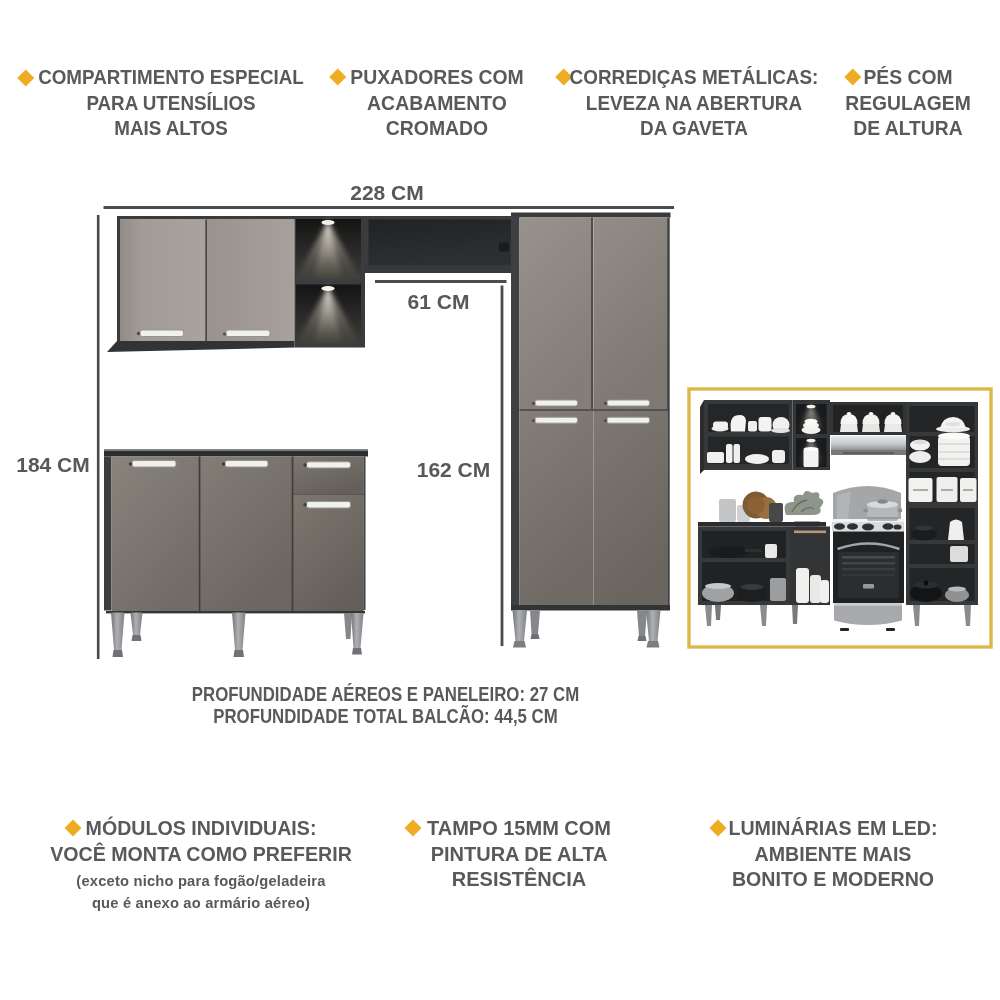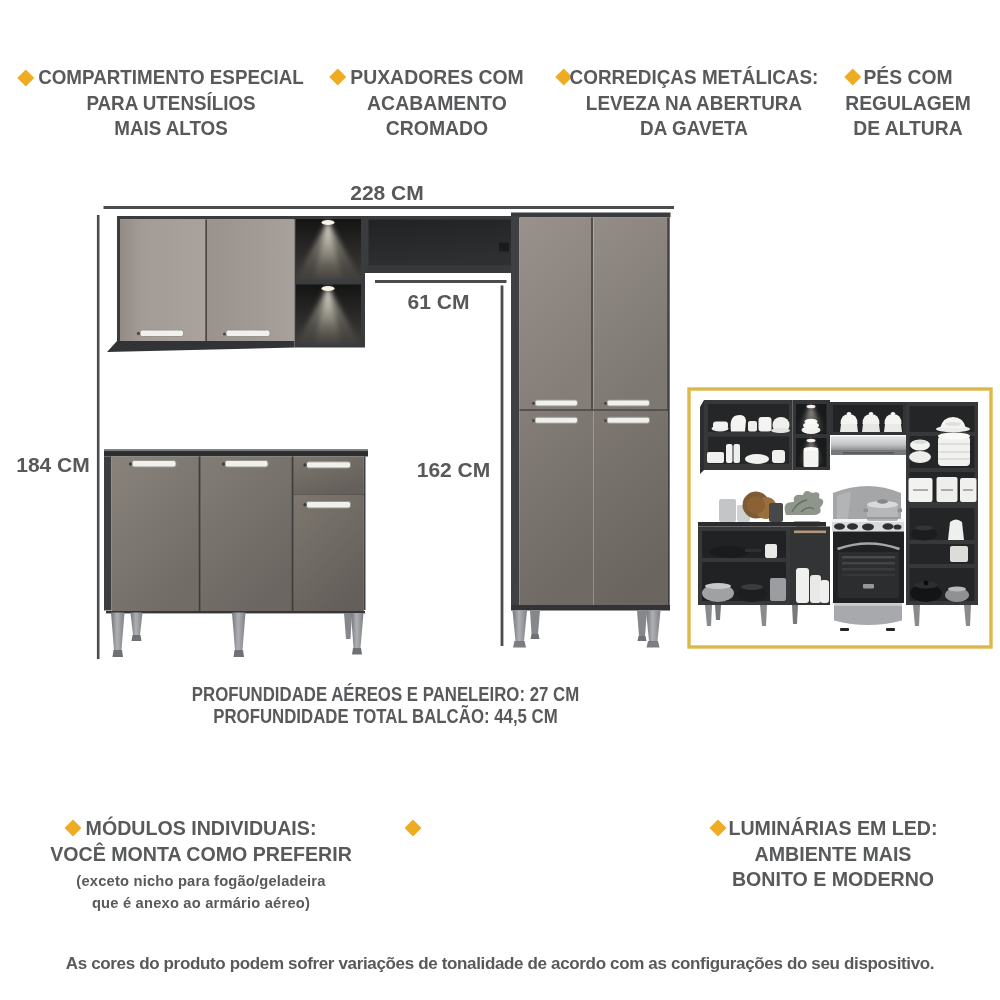--- a/index.html
+++ b/index.html
@@ -507,20 +507,20 @@
 </svg>
 
 <div class="f" style="left:135px;top:684px;width:501px;font-size:20px;line-height:21.5px;transform:scaleX(0.84)">PROFUNDIDADE AÉREOS E PANELEIRO: 27 CM<br>PROFUNDIDADE TOTAL BALCÃO: 44,5 CM</div>
 
 <div class="d2" style="left:67px;top:822px"></div>
 
 <div class="f" style="left:36px;top:816px;width:330px;transform:scaleX(0.98)">MÓDULOS INDIVIDUAIS:<br>VOCÊ MONTA COMO PREFERIR<br><span class="small">(exceto nicho para fogão/geladeira<br>que é anexo ao armário aéreo)</span></div>
 
 <div class="d2" style="left:407px;top:822px"></div>
 
+<div class="f" style="left:394px;top:816px;width:250px">TAMPO 15MM COM<br>PINTURA DE ALTA<br>RESISTÊNCIA</div>
 
 <div class="d2" style="left:712px;top:822px"></div>
 
 <div class="f" style="left:708px;top:816px;width:250px;transform:scaleX(0.98)">LUMINÁRIAS EM LED:<br>AMBIENTE MAIS<br>BONITO E MODERNO</div>
 
-<div class="f" style="left:0px;top:954px;width:1000px;font-size:17px;line-height:20px;letter-spacing:-0.35px">As cores do produto podem sofrer variações de tonalidade de acordo com as configurações do seu dispositivo.</div>
 
 </div>
 
 </body></html>

